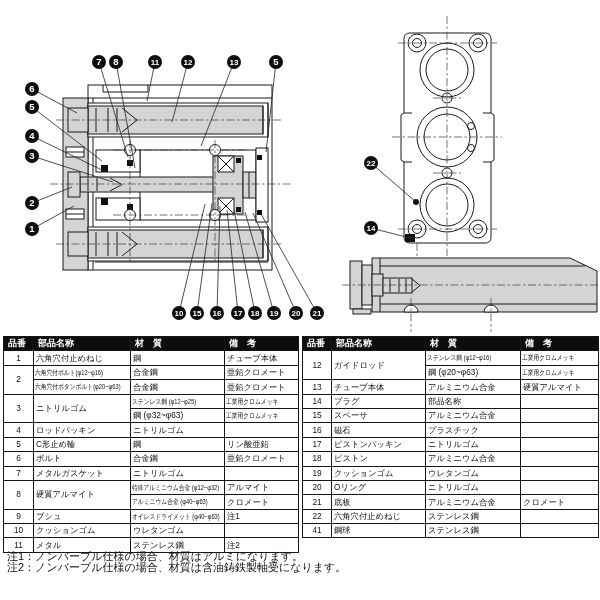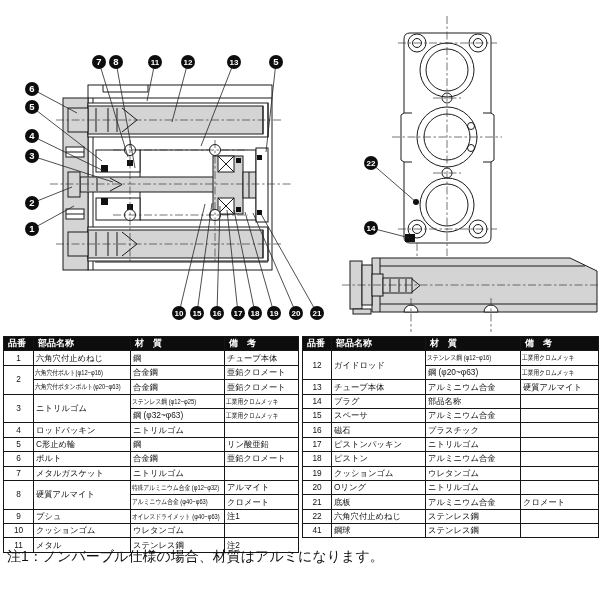--- a/index.html
+++ b/index.html
@@ -16,21 +16,21 @@
   .badge-txt{fill:#fff;font-weight:bold;text-anchor:middle;}
   table.ptable{position:absolute;top:336px;border-collapse:collapse;table-layout:fixed;}
   #table-left{left:3px;width:295px;}
   #table-right{left:302px;width:296px;}
   .ptable td,.ptable th{border:1px solid #161616;height:13.4px;line-height:1.05;
      font-size:8.3px;padding:0 2px;white-space:nowrap;overflow:hidden;}
   .ptable th{background:#0d0d0d;color:#fff;text-align:left;font-weight:bold;font-size:9px;padding-left:4px;margin-top:28px;}
   .ptable td.num{text-align:center;padding:0;}
   .ptable td.small{font-size:7px;padding:0 1px;}
   .ptable td.small span{display:inline-block;transform:scaleX(.82);transform-origin:0 50%;}
-  .notes{position:absolute;left:7px;top:551px;font-size:14px;line-height:11.4px;}
+  .notes{position:absolute;left:7px;top:551px;font-size:11px;line-height:11.4px;}
 </style>
 </head>
 <body>
 
 <svg class="drawing" width="600" height="336" viewBox="0 0 600 336">
 
   <g>
 
     <rect class="white" x="88" y="85" width="184" height="185"></rect>
     <line class="ol" x1="88" y1="98" x2="272" y2="98"></line>
@@ -399,13 +399,14 @@
         <td class="num">41</td>
         <td>鋼球</td>
         <td>ステンレス鋼</td>
         <td></td>
       </tr>
     </tbody>
   </table>
 
 <div class="notes">
   <div>注1：ノンバーブル仕様の場合、材質はアルミになります。</div>
+  <div>注2：ノンバーブル仕様の場合、材質は含油鋳鉄製軸受になります。</div>
 </div>
 
 </body></html>

